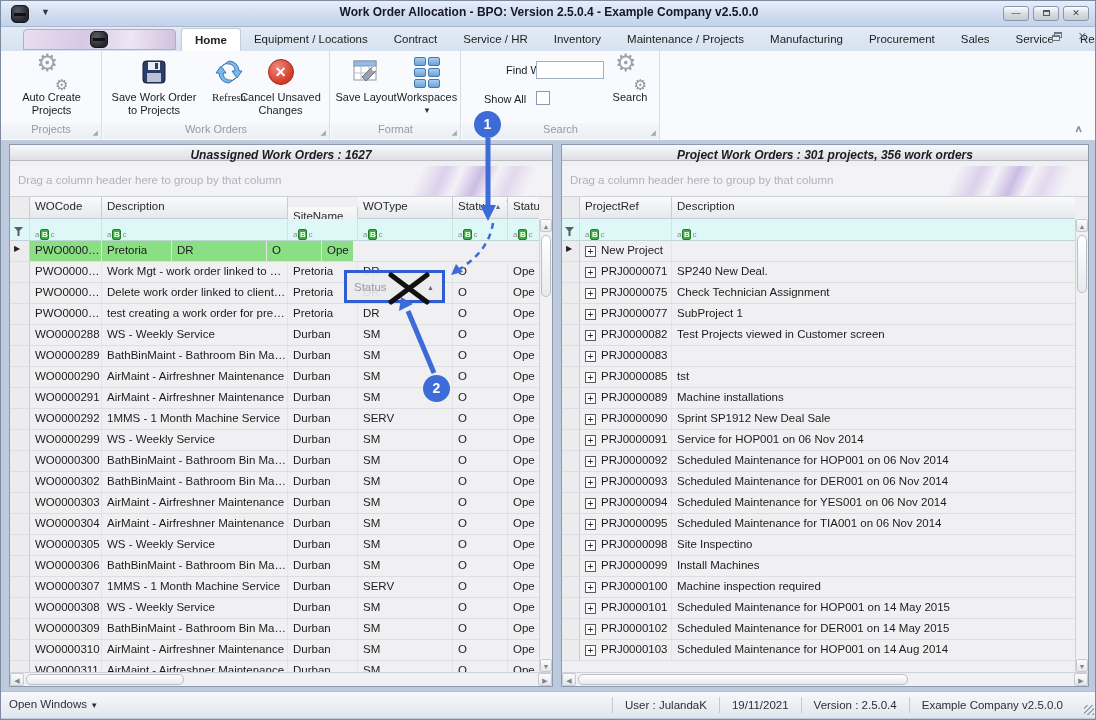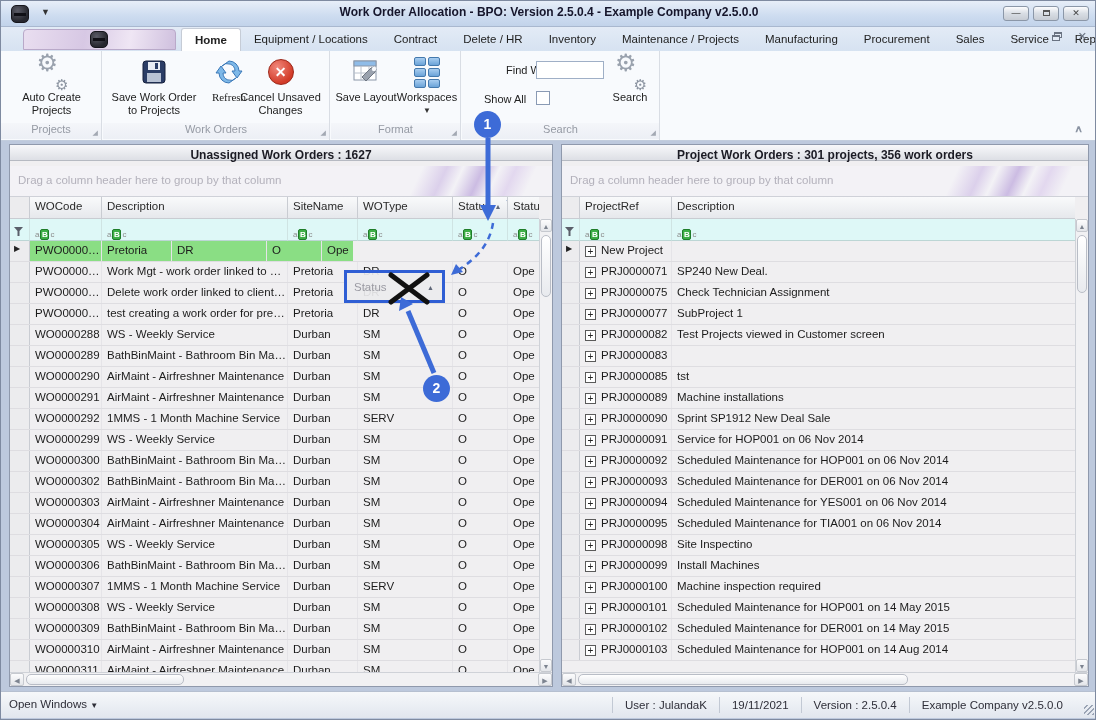--- a/index.html
+++ b/index.html
@@ -56,21 +56,21 @@
   #find-input { width:68px; height:18px; border:1px solid #9fafc6; background:#fff; font-size:11px; padding:0 3px; }
   #showall-box { width:14px; height:14px; border:1px solid #8a9ab4; background:#fff; }
   #ribbon-collapse { position:absolute; right:14px; bottom:4px; font-size:12px; font-weight:bold; color:#8a93a2; transform:scaleY(.8); }
 
   
   #content { position:absolute; left:0; top:140px; width:1096px; height:550px; background:#bdc9dd; }
   .panel { position:absolute; top:3px; height:543px; background:#f0eff1; border:1px solid #8f99ac; }
   #left-panel { left:8px; width:544px; }
   #right-panel { left:560px; width:528px; }
   .pcaption { position:absolute; left:0; right:0; top:0; height:16px; text-align:center; font-size:12px; font-weight:bold; color:#1b1b24;
-    background:linear-gradient(#f7f8fa,#dddfe5); border-bottom:1px solid #b6bac2; line-height:21px; }
+    background:linear-gradient(#f7f8fa,#dddfe5); border-bottom:1px solid #b6bac2; line-height:21px;font-style:italic; }
   .groupby { position:absolute; left:0; right:0; top:21px; height:31px; background:#f3f2f6; border-bottom:1px solid #cfd1d8; overflow:hidden; }
   .groupby .hint { position:absolute; left:8px; top:8px; font-size:11.5px; color:#b3b1bb; }
   .swoosh { position:absolute; right:0; top:0; bottom:0; width:190px;
     background:
       linear-gradient(115deg, transparent 30%, rgba(200,180,226,.55) 42%, transparent 50%, rgba(178,152,214,.6) 60%, transparent 68%, rgba(210,190,232,.5) 76%, transparent 86%); }
   .gridhead { position:absolute; left:0; top:52px; height:22px; display:flex; overflow:hidden; }
   .hcell { height:22px; background:linear-gradient(#f9fafb,#e6e8ec); border-right:1px solid #c9ccd2; border-bottom:1px solid #c9ccd2;
     font-size:11.5px; color:#2a2a2a; padding:3px 0 0 5px; display:flex; align-items:flex-start; gap:4px; white-space:nowrap; overflow:hidden; }
   .sortglyph { font-size:7px; color:#5f6778; margin-top:3px; }
   .filterrow { position:absolute; left:0; top:74px; height:22px; display:flex; overflow:hidden; }
@@ -139,21 +139,21 @@
   </div>
 
   <div id="tabrow">
     <div id="app-button">
         <div class="logo"></div>
       </div>
     <div id="tabs">
         <span class="tab active">Home</span>
         <span class="tab">Equipment / Locations</span>
         <span class="tab">Contract</span>
-        <span class="tab">Delete / HR</span>
+        <span class="tab">Service / HR</span>
         <span class="tab">Inventory</span>
         <span class="tab">Maintenance / Projects</span>
         <span class="tab">Manufacturing</span>
         <span class="tab">Procurement</span>
         <span class="tab">Sales</span>
         <span class="tab">Service</span>
         <span class="tab">Reporting</span>
       </div>
     <div id="inner-controls">
       <span style="font-size:9px;">—</span>
@@ -275,21 +275,21 @@
         <div class="hint">Drag a column header here to group by that column</div>
       </div>
       <div class="gridhead">
         <div class="hcell rowsel" style="width:20px;"></div>
         <div class="hcell" style="width:72px;">
             <span>WOCode</span>
           </div>
         <div class="hcell" style="width:186px;">
             <span>Description</span>
           </div>
-        <div class="hcell" style="width:70px;">
+        <div class="hcell" style="width:70px;margin-top:10px;">
             <span>SiteName</span>
           </div>
         <div class="hcell" style="width:95px;">
             <span>WOType</span>
           </div>
         <div class="hcell" style="width:55px;">
             <span>Status</span>
             <span class="sortglyph">▲</span>
             <svg class="funnel" width="9" height="9">
               <path d="M0,0 H9 L5.5,4 V9 H3.5 V4 Z" fill="#96accc"></path>

